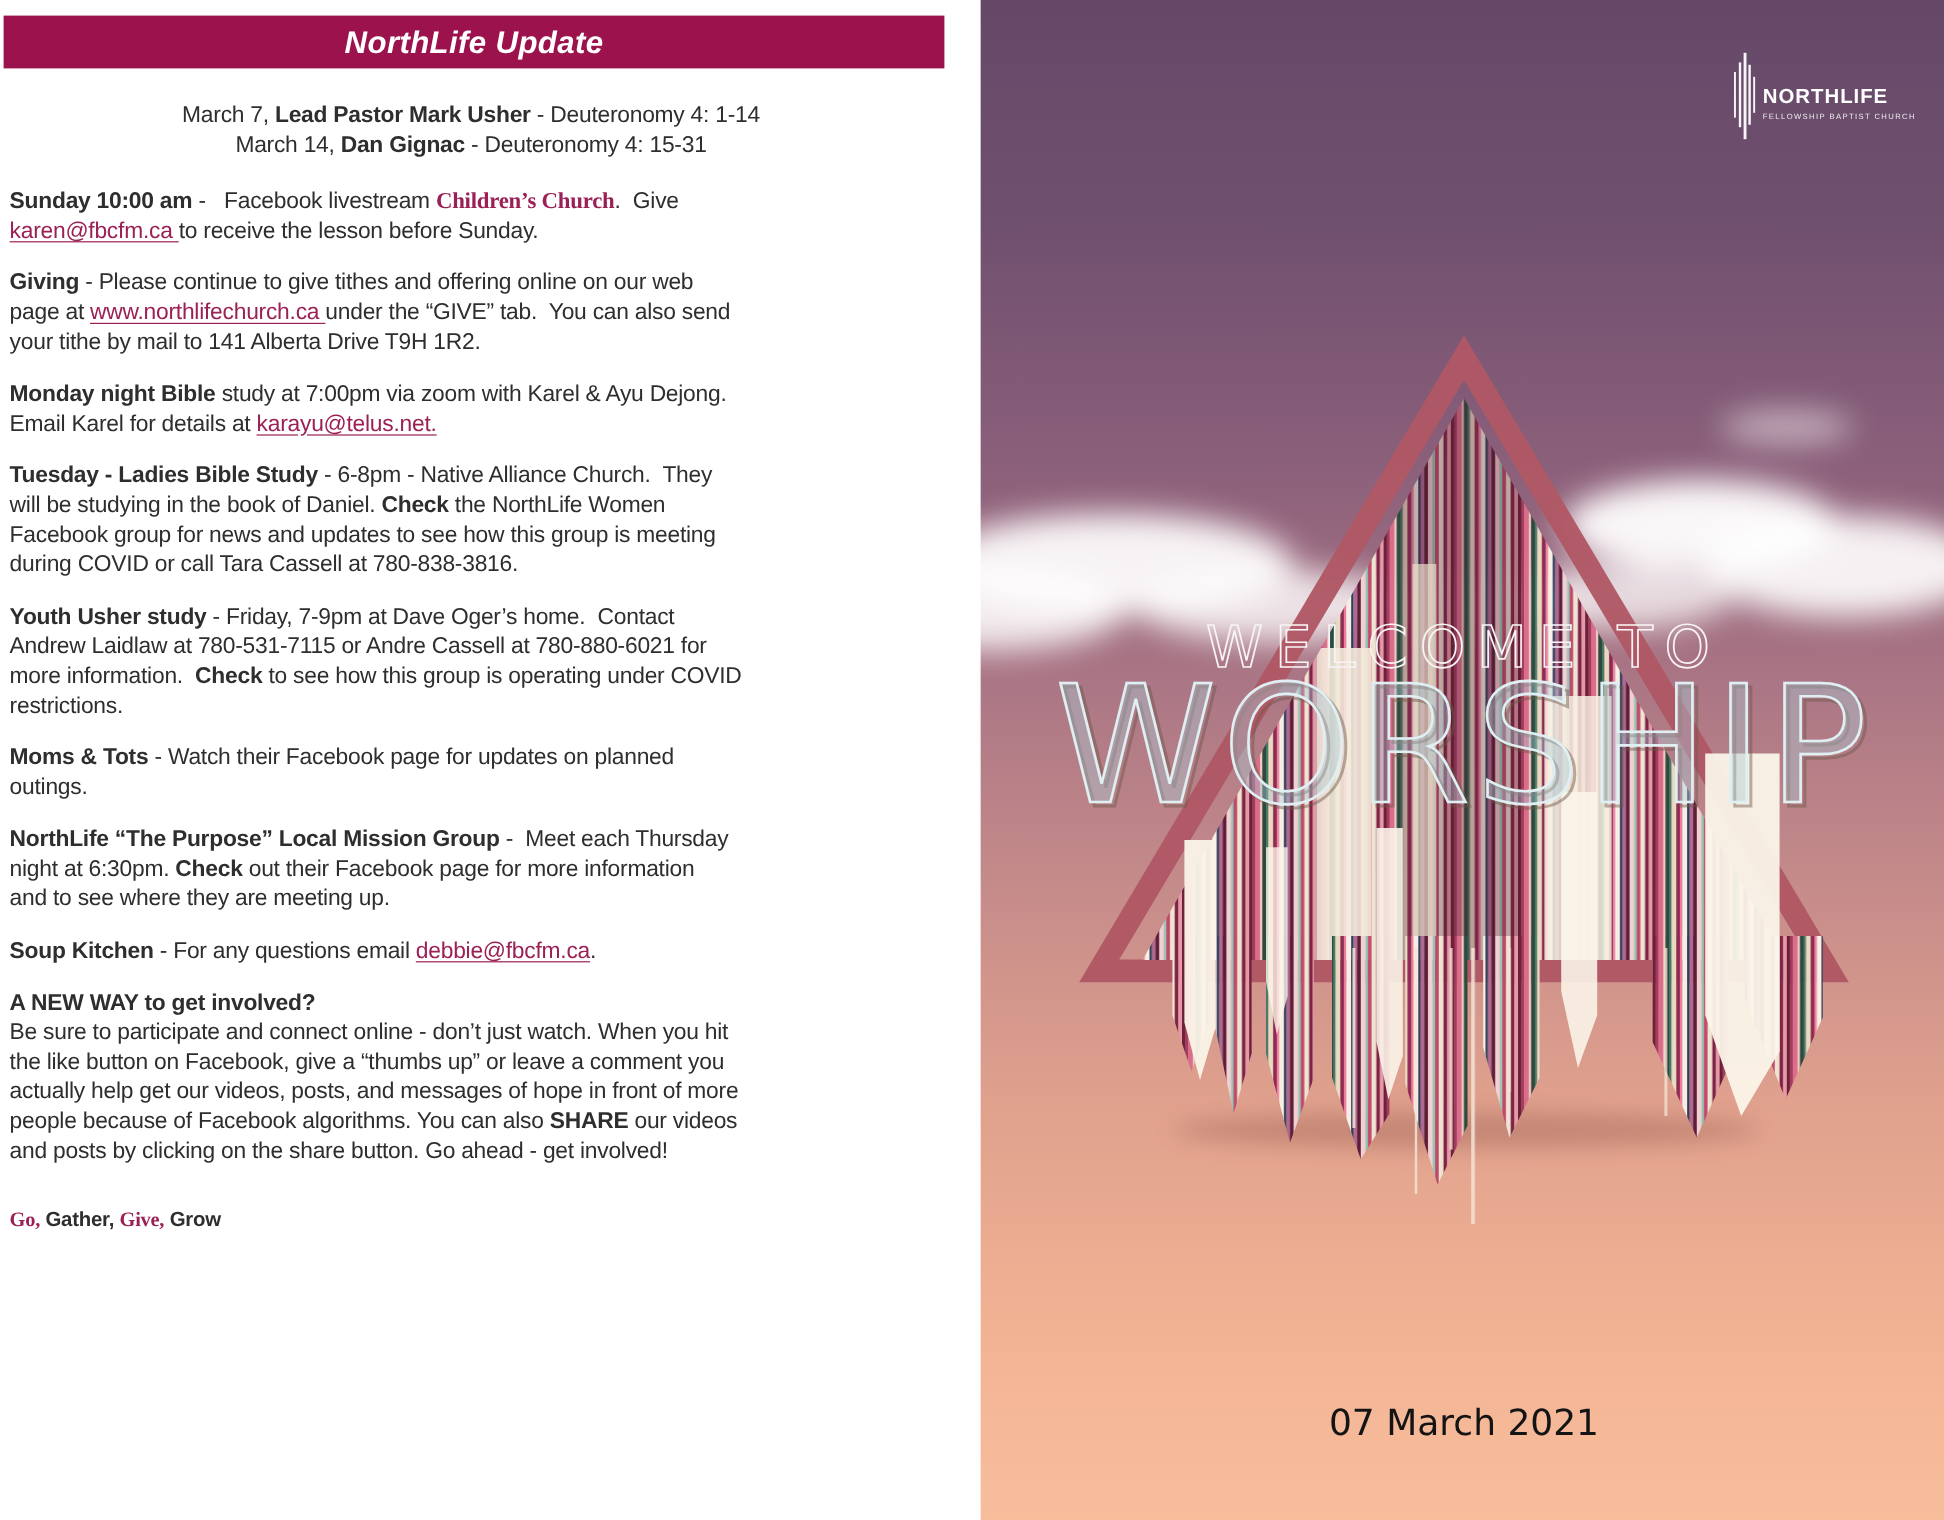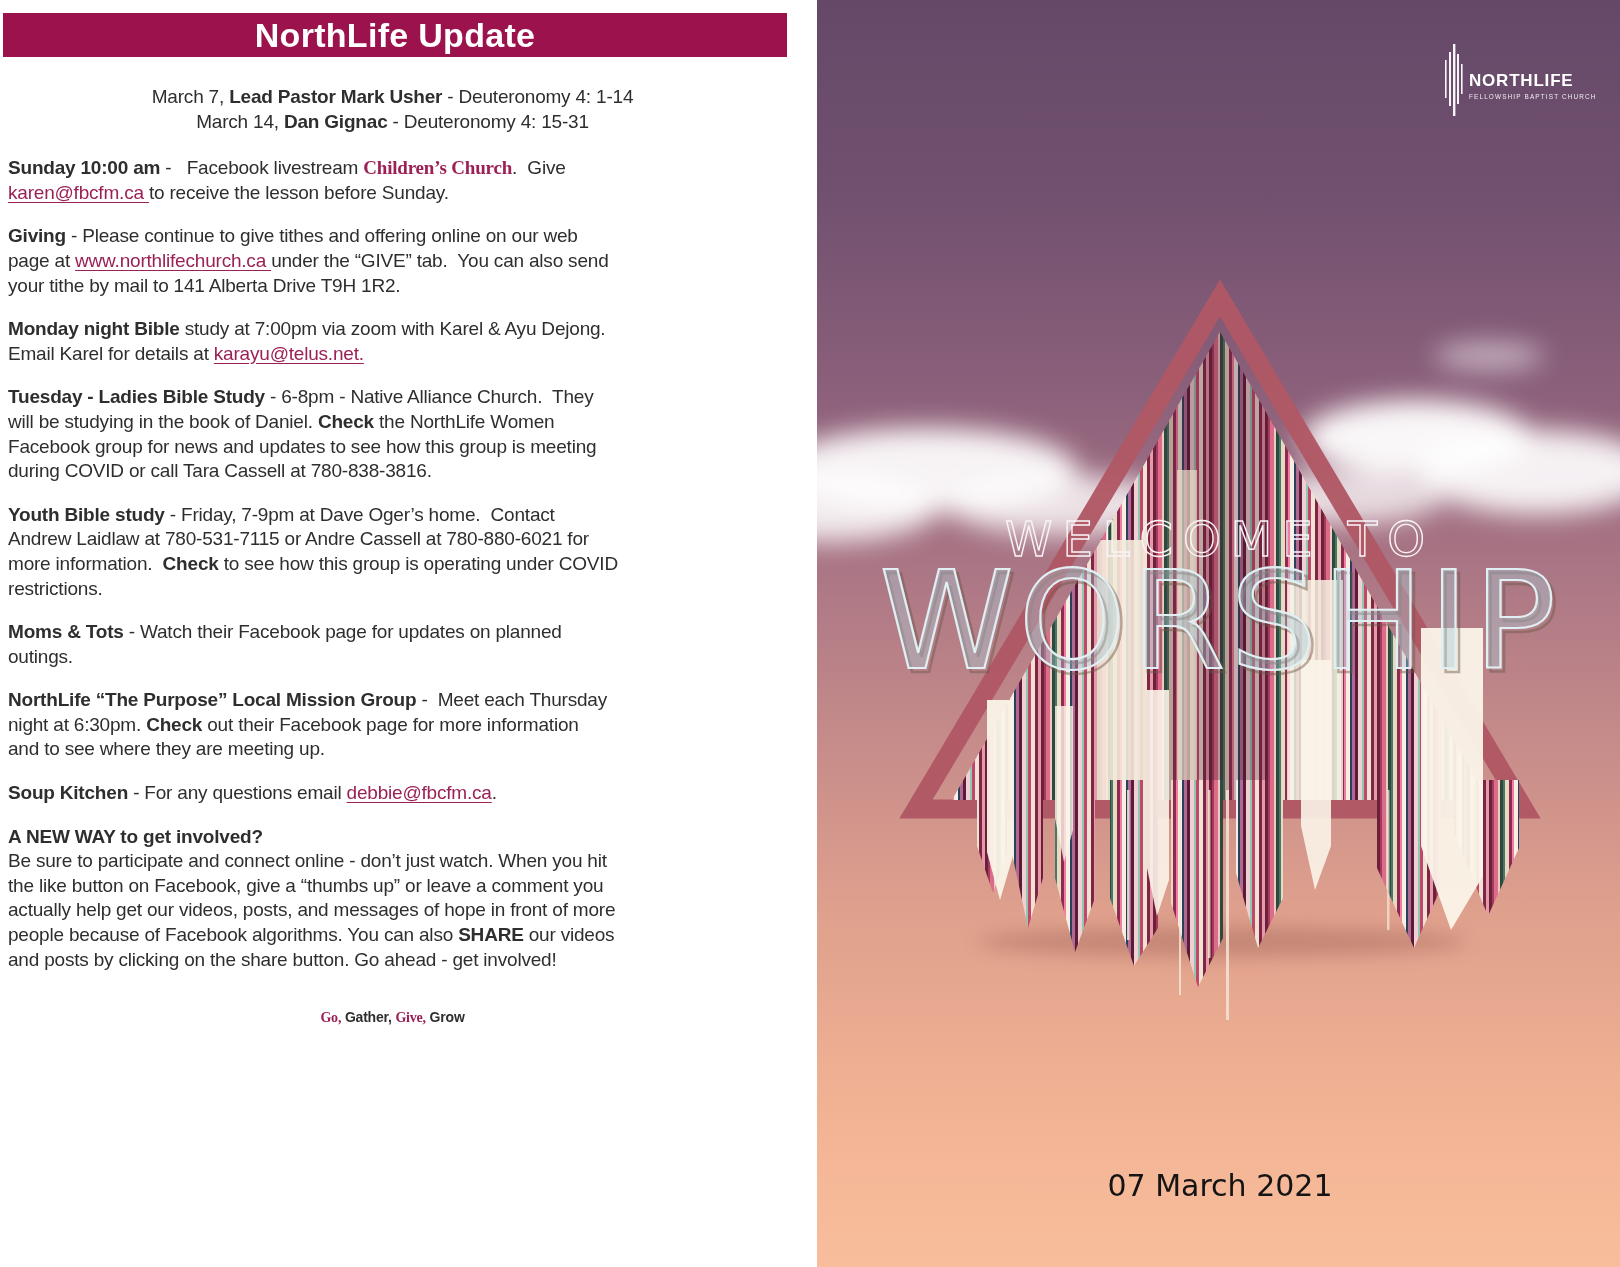--- a/index.html
+++ b/index.html
@@ -13,33 +13,33 @@
     width:1620px;height:1267px;overflow:hidden;background:#ffffff;
     font-family:"Liberation Sans",sans-serif;display:flex;
   }
   
   .bulletin{width:817px;height:1267px;background:#ffffff;position:relative;flex:0 0 auto;}
   .header-bar{
     margin:13px 30px 0 3px;height:44px;background:var(--maroon);
     display:flex;align-items:center;justify-content:center;
   }
   .header-bar span{
-    color:#ffffff;font-size:34px;font-weight:bold;letter-spacing:.3px;
+    color:#ffffff;font-size:26px;font-weight:bold;letter-spacing:.3px;font-style:italic;
   }
   .content{
     padding:0 40px 0 8px;color:var(--body-text);
     font-size:19px;line-height:24.6px;letter-spacing:-0.2px;
   }
   .schedule{text-align:center;margin-top:28px;margin-bottom:22px;}
   .sched-line{margin:0;white-space:pre-wrap;}
   .para{margin:0 0 19px 0;white-space:pre-wrap;}
   .b{font-weight:bold;}
   .maroon{color:var(--accent);font-family:Liberation Serif, serif;}
   .link{color:var(--accent);text-decoration:underline;text-underline-offset:3px;}
-  .motto{margin:33px 0 0 0;text-align:center;font-size:14px;white-space:pre-wrap;}
+  .motto{margin:33px 0 0 0;text-align:left;font-size:17px;white-space:pre-wrap;}
   
   .poster{width:803px;height:1267px;position:relative;flex:0 0 auto;}
   .poster svg{display:block;width:803px;height:1267px;}
 </style>
 </head>
 <body>
 
 <div class="bulletin">
   <div class="header-bar">
     <span>NorthLife Update</span>
@@ -54,21 +54,21 @@
 </span><span class="link">karen@fbcfm.ca </span><span>to receive the lesson before Sunday.</span></p>
         <p class="para"><span class="b">Giving</span><span> - Please continue to give tithes and offering online on our web
 page at </span><span class="link">www.northlifechurch.ca </span><span>under the “GIVE” tab.  You can also send
 your tithe by mail to 141 Alberta Drive T9H 1R2.</span></p>
         <p class="para"><span class="b">Monday night Bible</span><span> study at 7:00pm via zoom with Karel &amp; Ayu Dejong.
 Email Karel for details at </span><span class="link">karayu@telus.net.</span></p>
         <p class="para"><span class="b">Tuesday - Ladies Bible Study</span><span> - 6-8pm - Native Alliance Church.  They
 will be studying in the book of Daniel. </span><span class="b">Check</span><span> the NorthLife Women
 Facebook group for news and updates to see how this group is meeting
 during COVID or call Tara Cassell at 780-838-3816.</span></p>
-        <p class="para"><span class="b">Youth Bible study</span><span> - Friday, 7-9pm at Dave Oger’s home.  Contact
+        <p class="para"><span class="b">Youth Usher study</span><span> - Friday, 7-9pm at Dave Oger’s home.  Contact
 Andrew Laidlaw at 780-531-7115 or Andre Cassell at 780-880-6021 for
 more information.  </span><span class="b">Check</span><span> to see how this group is operating under COVID
 restrictions.</span></p>
         <p class="para"><span class="b">Moms &amp; Tots</span><span> - Watch their Facebook page for updates on planned
 outings.</span></p>
         <p class="para"><span class="b">NorthLife “The Purpose” Local Mission Group</span><span> -  Meet each Thursday
 night at 6:30pm. </span><span class="b">Check</span><span> out their Facebook page for more information
 and to see where they are meeting up.</span></p>
         <p class="para"><span class="b">Soup Kitchen</span><span> - For any questions email </span><span class="link">debbie@fbcfm.ca</span><span>.</span></p>
         <p class="para"><span class="b">A NEW WAY to get involved?</span><span>

